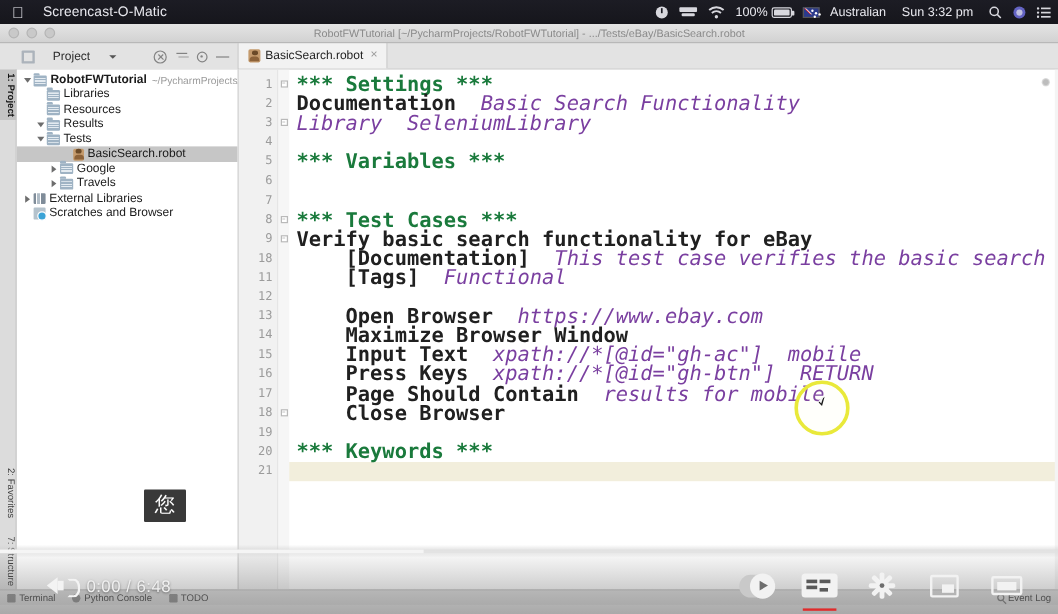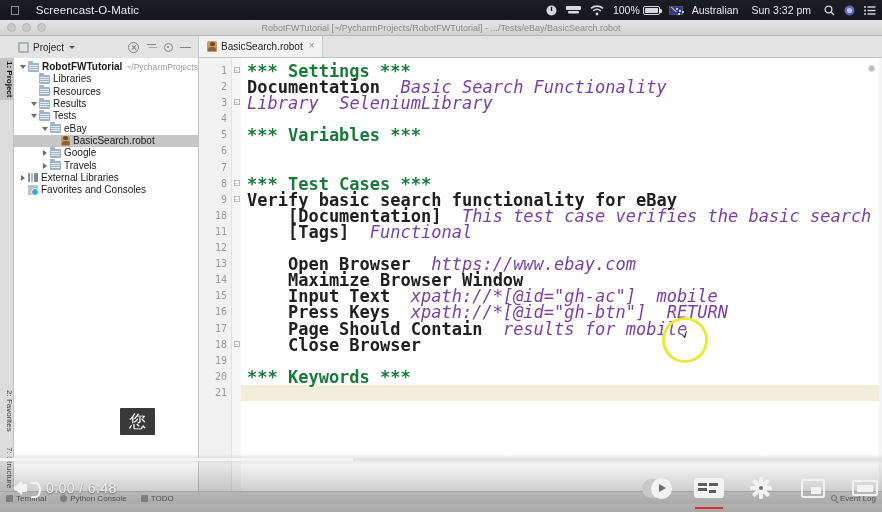--- a/index.html
+++ b/index.html
@@ -57,21 +57,21 @@
   .tl{width:9px;height:9px;border-radius:50%;background:#c9c9c9;border:1px solid #b5b5b5;}
   #win-title{
     position:absolute;left:0;right:0;text-align:center;font-size:9px;color:#8a8a8a;
     white-space:nowrap;overflow:hidden;pointer-events:none;
   }
 
   
   #toprow{height:22px;display:flex;background:#e3e3e3;border-bottom:1px solid #c4c4c4;}
   #proj-header{
     width:199px;min-width:199px;height:22px;display:flex;align-items:center;
-    background:#e3e3e3;padding-left:18px;border-right:1px solid #c9c9c9;gap:4px;
+    background:#e3e3e3;padding-left:18px;border-right:1px solid #c9c9c9;gap:15px;
   }
   .ph-icon{width:11px;height:11px;background:#9aa4ae;border-radius:1px;position:relative;opacity:.75;}
   .ph-icon:after{content:"";position:absolute;left:2px;top:2px;right:2px;bottom:2px;background:#e3e3e3;}
   #proj-label{font-size:10px;color:#2b2b2b;}
   .caret-dn{
     width:0;height:0;border-left:3px solid transparent;border-right:3px solid transparent;
     border-top:3.5px solid #555;margin-left:1px;
   }
   #proj-tools{margin-left:auto;display:flex;align-items:center;gap:7px;padding-right:7px;}
   .ptool{width:11px;height:11px;opacity:.62;position:relative;}
@@ -207,21 +207,21 @@
     background:linear-gradient(180deg,rgba(200,200,200,0) 0%,rgba(205,205,205,.55) 45%,rgba(195,195,195,.25) 100%);
   }
   #scrub-track{
     position:absolute;left:0;top:4px;width:882px;height:3px;background:rgba(225,225,225,.75);
   }
   #scrub-buf{position:absolute;left:0;top:4px;width:350px;height:3px;background:rgba(245,245,245,.95);}
   #scrub-play{position:absolute;left:0;top:4px;width:0px;height:3px;background:#cfcfcf;}
   #controls{
     position:absolute;left:0;bottom:0;width:882px;height:48px;
     background:linear-gradient(180deg,rgba(120,120,120,.08) 0%,rgba(96,96,96,.30) 55%,rgba(80,80,80,.42) 100%);
-    display:flex;align-items:center;padding:0 2px;pointer-events:auto;
+    display:flex;align-items:center;padding:0 28px;pointer-events:auto;
   }
   #vol{width:30px;height:30px;display:flex;align-items:center;justify-content:center;}
   .spk{
     width:0;height:0;border-top:7px solid transparent;border-bottom:7px solid transparent;
     border-right:9px solid #f3f3f3;position:relative;
   }
   .spk:before{content:"";position:absolute;left:9px;top:-4px;width:5px;height:8px;background:#f3f3f3;}
   .spk:after{
     content:"";position:absolute;left:17px;top:-6px;width:7px;height:12px;
     border:2px solid #f3f3f3;border-left-color:transparent;border-radius:0 50% 50% 0;
@@ -424,27 +424,20 @@
           <span class="ic-folder"></span>
           <span class="tlabel">Results</span>
         </div>
         <div class="trow" style="padding-left: 14px;">
           <span class="tw">
             <span class="arr-d"></span>
           </span>
           <span class="ic-folder"></span>
           <span class="tlabel">Tests</span>
         </div>
-        <div class="trow" style="padding-left: 25px;">
-          <span class="tw">
-            <span class="arr-d"></span>
-          </span>
-          <span class="ic-folder"></span>
-          <span class="tlabel">eBay</span>
-        </div>
         <div class="trow sel" style="padding-left: 36px;">
           <span class="tw"></span>
           <span class="ic-robot"></span>
           <span class="tlabel">BasicSearch.robot</span>
         </div>
         <div class="trow" style="padding-left: 25px;">
           <span class="tw">
             <span class="arr-r"></span>
           </span>
           <span class="ic-folder"></span>
@@ -460,21 +453,21 @@
         <div class="trow" style="padding-left: 3px;">
           <span class="tw">
             <span class="arr-r"></span>
           </span>
           <span class="ic-lib"></span>
           <span class="tlabel">External Libraries</span>
         </div>
         <div class="trow" style="padding-left: 3px;">
           <span class="tw"></span>
           <span class="ic-scratch"></span>
-          <span class="tlabel">Favorites and Consoles</span>
+          <span class="tlabel">Scratches and Browser</span>
         </div>
       </div>
 
     <div id="editor">
       <div id="gutter">
           <div>1</div>
           <div>2</div>
           <div>3</div>
           <div>4</div>
           <div>5</div>

